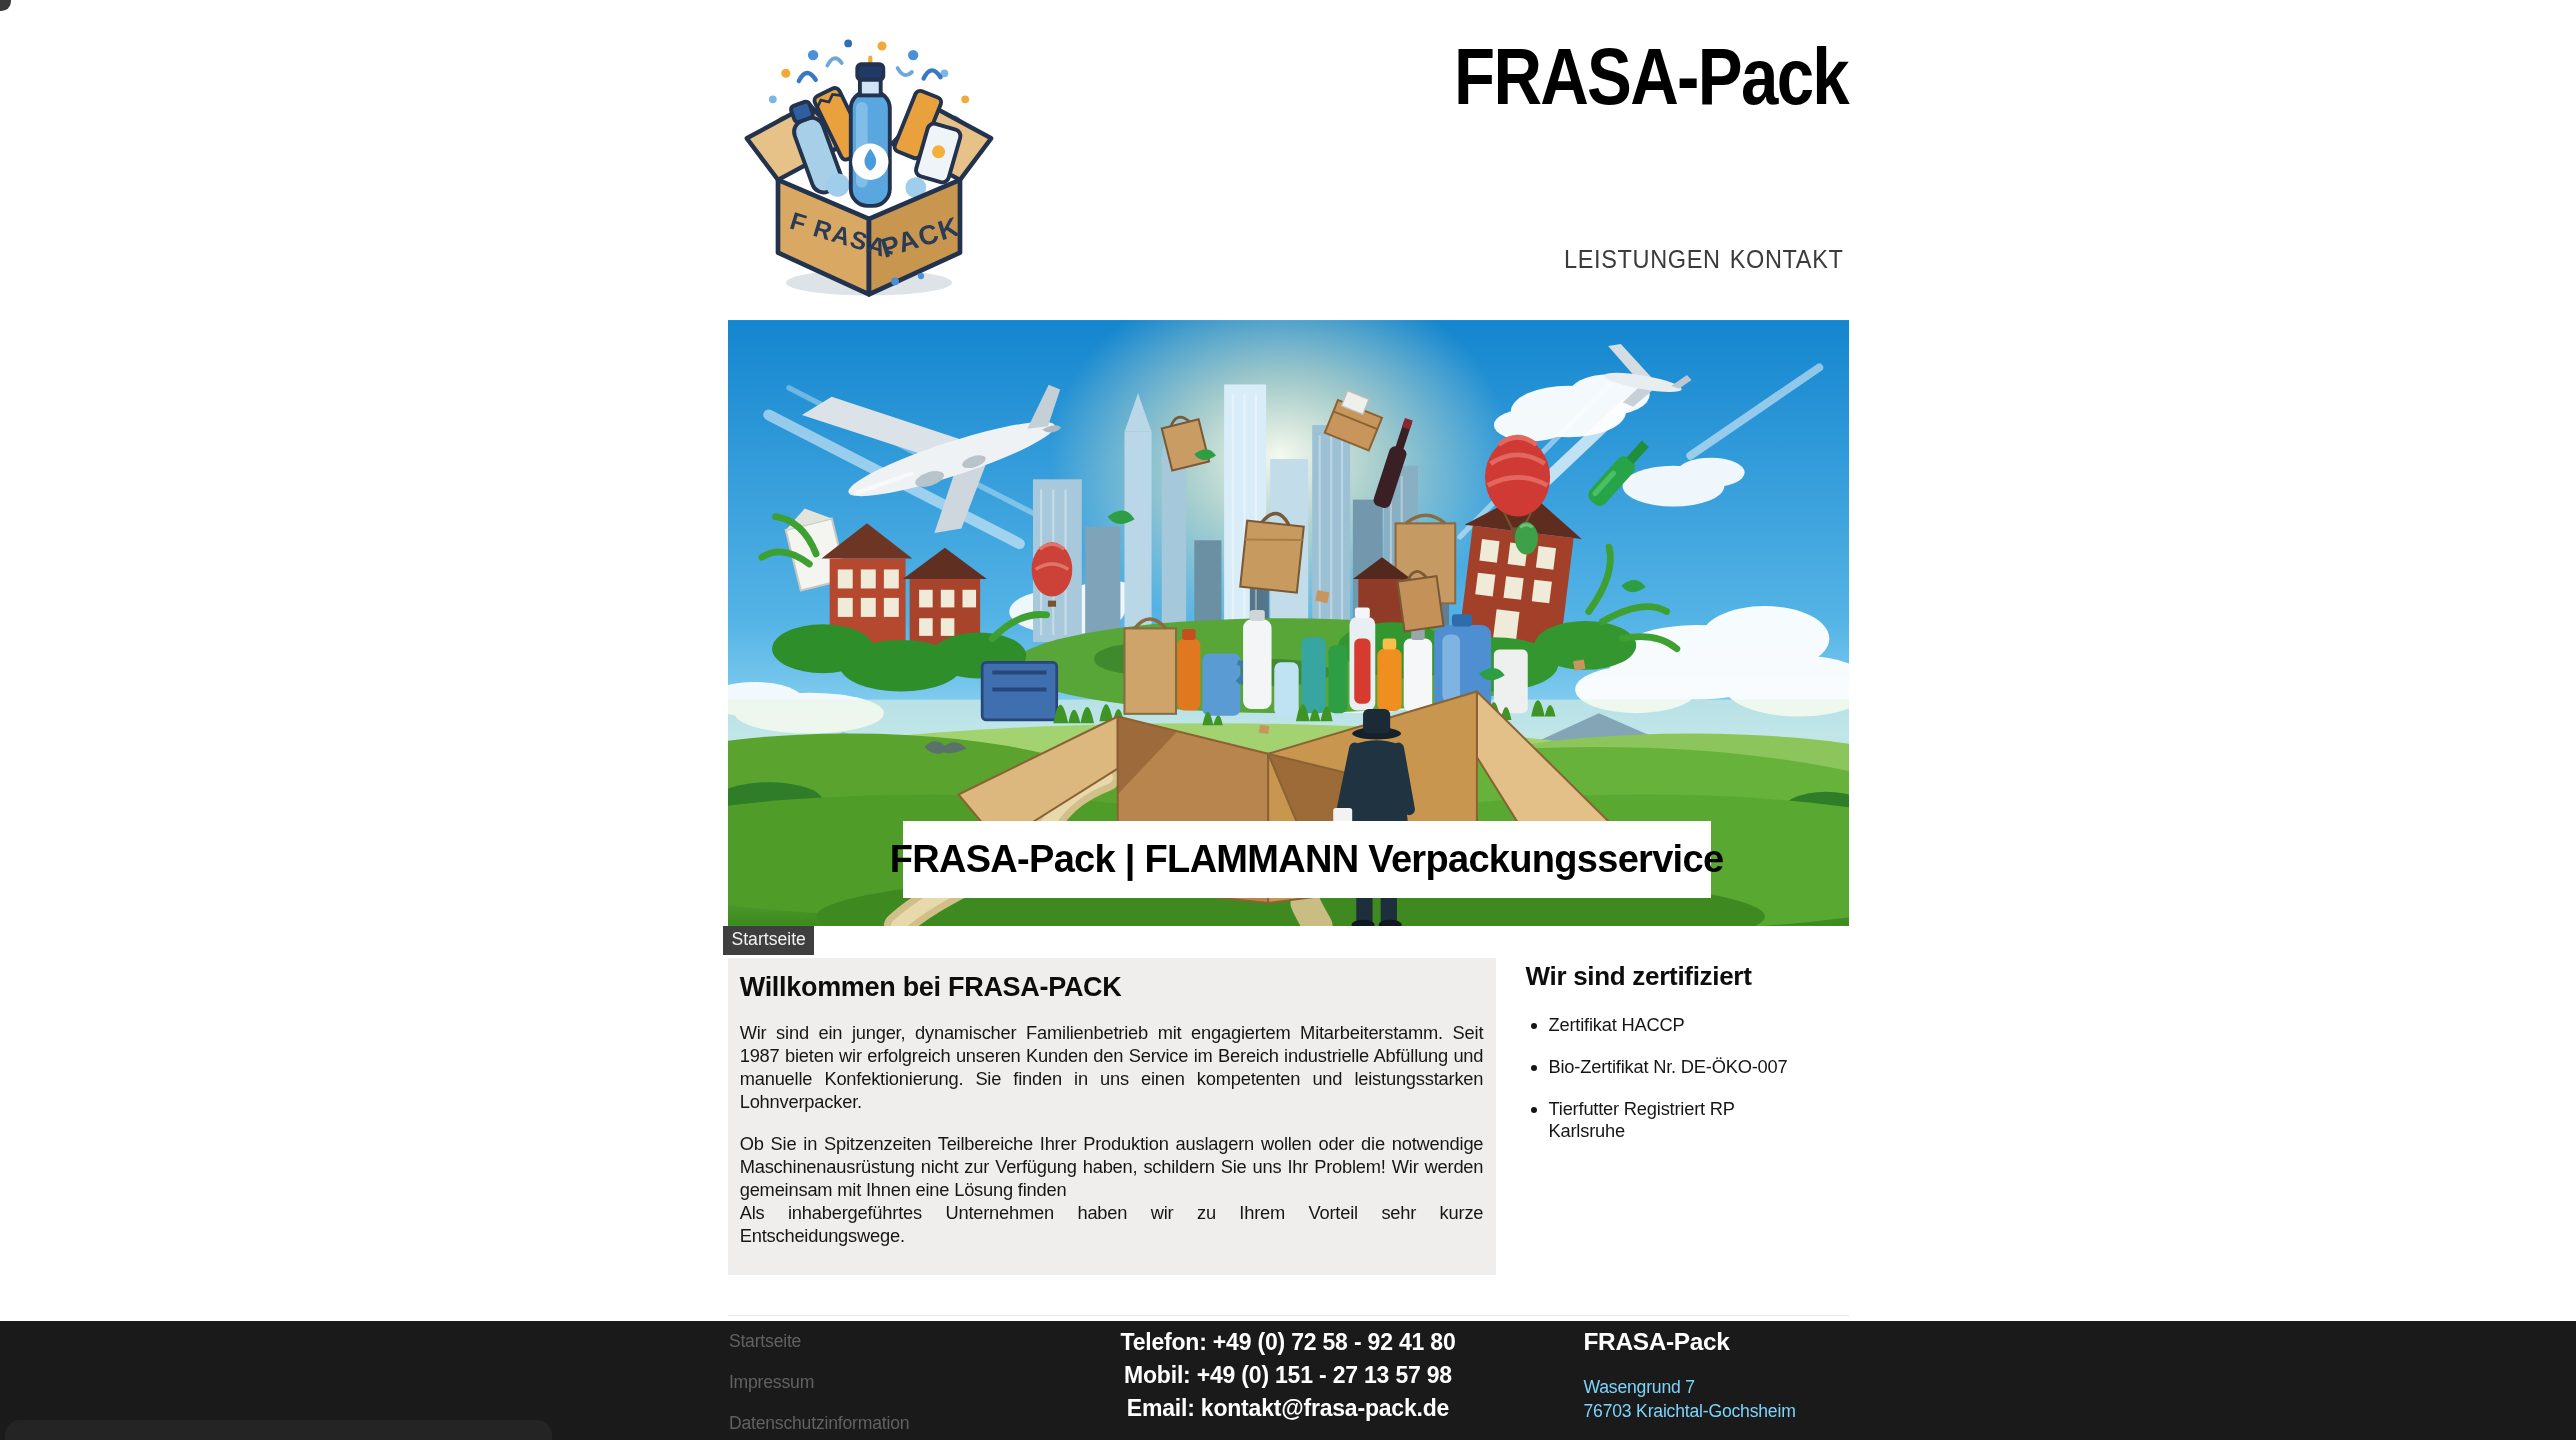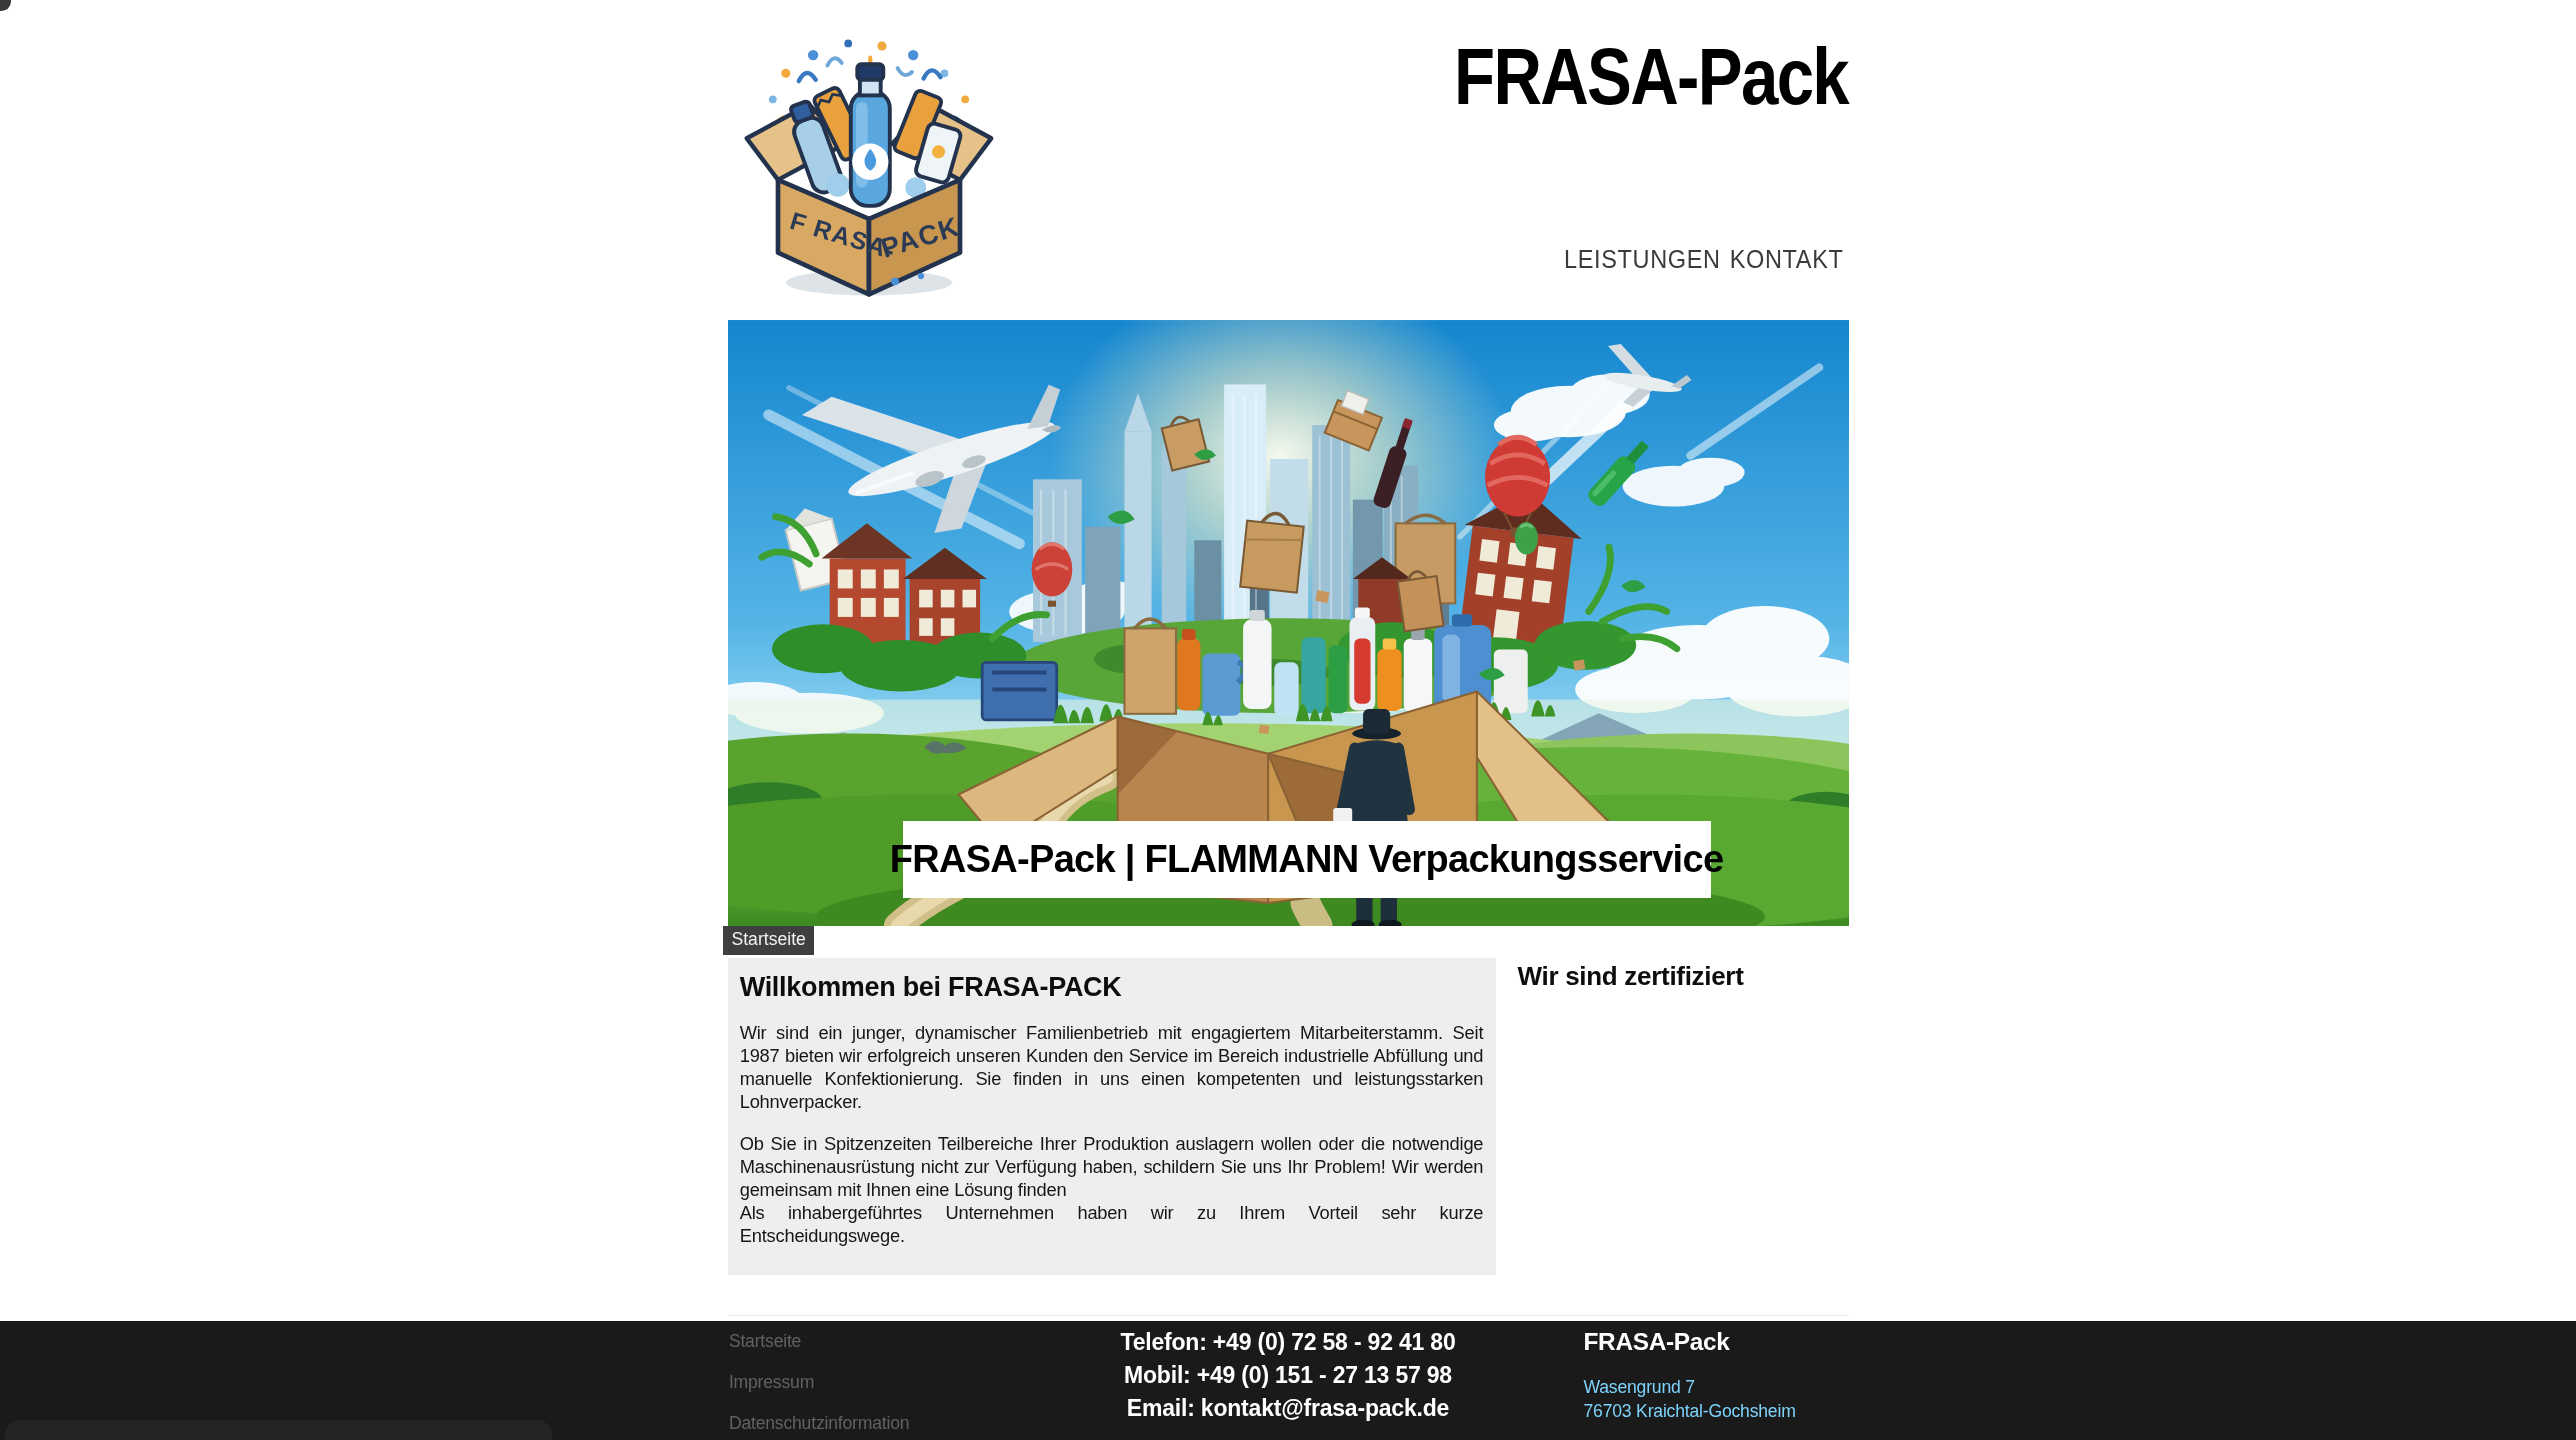--- a/index.html
+++ b/index.html
@@ -72,21 +72,21 @@
     font-size: 27px; font-weight: 700; color: #0d0d0d;
     margin: 2.7px 0 17.6px; letter-spacing: -0.3px;
   }
   .panel p { font-size: 18.3px; line-height: 23px; text-align: justify; color: #161616; }
   .panel p + p { margin-top: 19px; }
   .panel p span { display: block; text-align: justify; }
 
   .sidebar { flex: 1; padding-top: 2.7px; }
   .sidebar h2 {
     font-size: 26px; font-weight: 700; color: #0d0d0d;
-    margin: 0 0 22px; letter-spacing: -0.3px;
+    margin: 0 8px 22px; letter-spacing: -0.3px;
   }
   .sidebar ul { list-style: disc; padding-left: 31px; width: 285px; }
   .sidebar li { font-size: 18.3px; line-height: 22.4px; margin-bottom: 19.6px; color: #161616; }
 
   .content-end { height: 41px; border-bottom: 0.7px solid #e7e7e5; }
   .pre-footer-gap { height: 49px; }
 
   
   .footer {
     position: absolute; left: 0; top: 1321px;
@@ -527,20 +527,25 @@
       <h2>Willkommen bei FRASA-PACK</h2>
       <p>Wir sind ein junger, dynamischer Familienbetrieb mit engagiertem Mitarbeiterstamm. Seit 1987 bieten wir erfolgreich unseren Kunden den Service im Bereich industrielle Abfüllung und manuelle Konfektionierung. Sie finden in uns einen kompetenten und leistungsstarken Lohnverpacker.</p>
       <p>
         <span>Ob Sie in Spitzenzeiten Teilbereiche Ihrer Produktion auslagern wollen oder die notwendige Maschinenausrüstung nicht zur Verfügung haben, schildern Sie uns Ihr Problem! Wir werden gemeinsam mit Ihnen eine Lösung finden</span>
         <span>Als inhabergeführtes Unternehmen haben wir zu Ihrem Vorteil sehr kurze Entscheidungswege.</span>
       </p>
     </section>
 
     <aside class="sidebar">
       <h2>Wir sind zertifiziert</h2>
+      <ul>
+        <li>Zertifikat HACCP</li>
+        <li>Bio-Zertifikat Nr. DE-ÖKO-007</li>
+        <li>Tierfutter Registriert RP Karlsruhe</li>
+      </ul>
     </aside>
   </main>
 
   <div class="content-end"></div>
   <div class="pre-footer-gap"></div>
 </div>
 
 <footer class="footer">
   <div class="footer-inner">
     <ul class="f-links">

